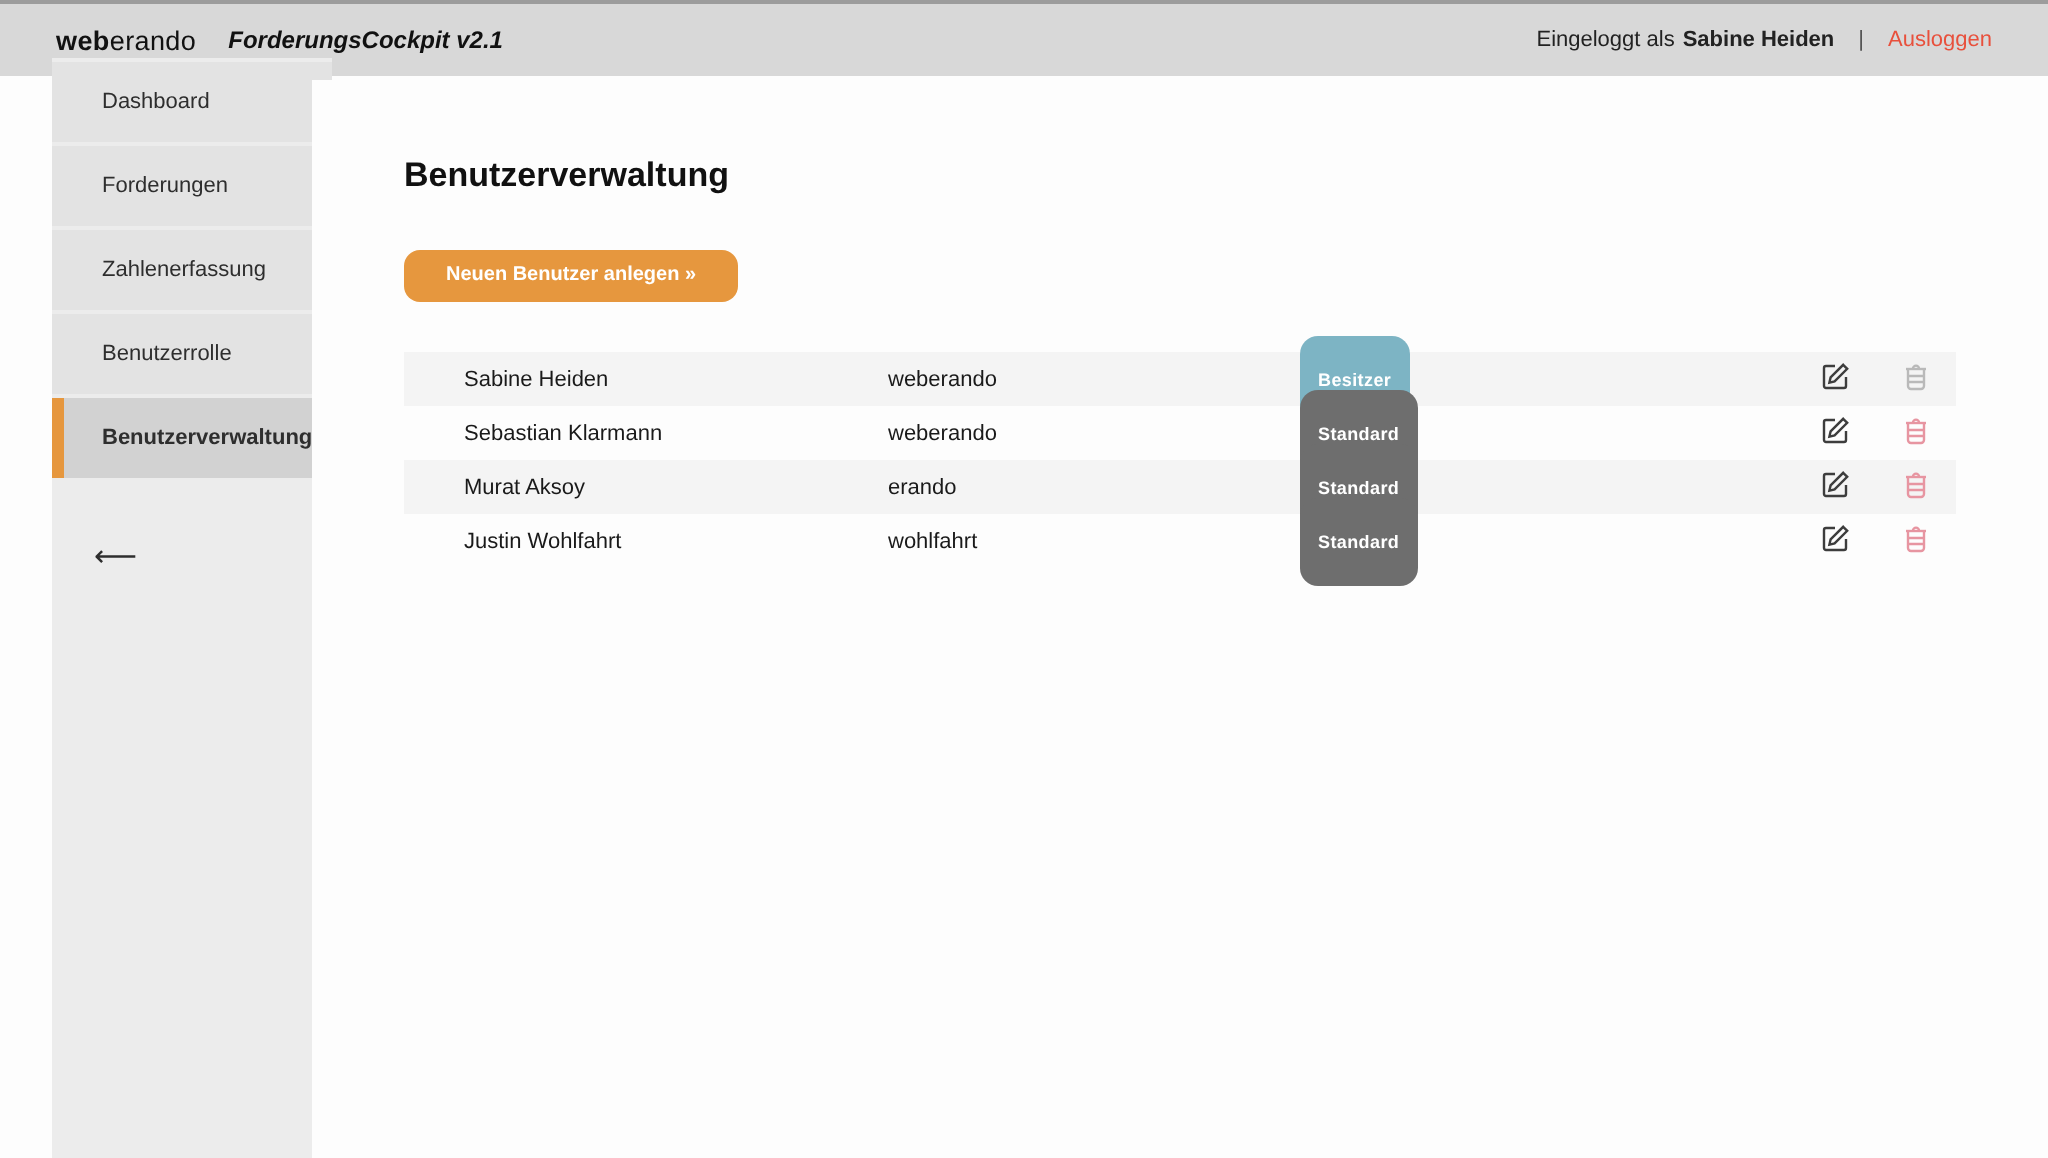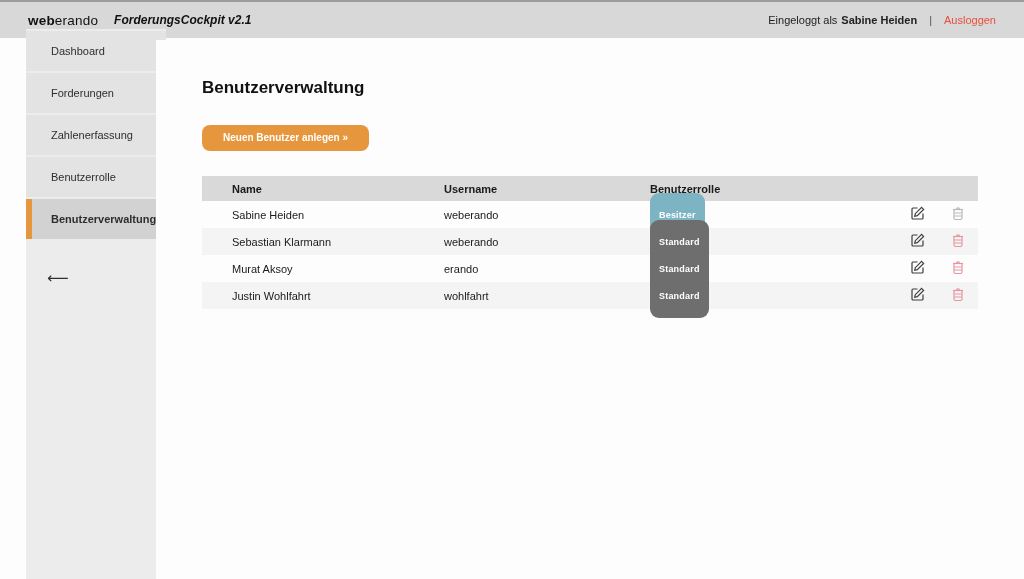--- a/index.html
+++ b/index.html
@@ -152,27 +152,20 @@
   </div>
   <span class="collapse-arrow">⟵</span>
 </nav>
 
 <main class="main">
   <h1 class="page-title">Benutzerverwaltung</h1>
 
   <button class="btn-new-user">Neuen Benutzer anlegen »</button>
 
   <div class="user-table">
-    <div class="t-head">
-      <div class="col-name">Name</div>
-      <div class="col-username">Username</div>
-      <div class="col-role">Benutzerrolle</div>
-      <div class="col-action"></div>
-      <div class="col-action"></div>
-    </div>
 
     <div class="t-row">
       <div class="col-name">Sabine Heiden</div>
       <div class="col-username">weberando</div>
       <div class="col-role">
         <span class="badge owner">Besitzer</span>
       </div>
       <div class="col-action">
         <button class="icon-btn edit-icon">
           <span>

